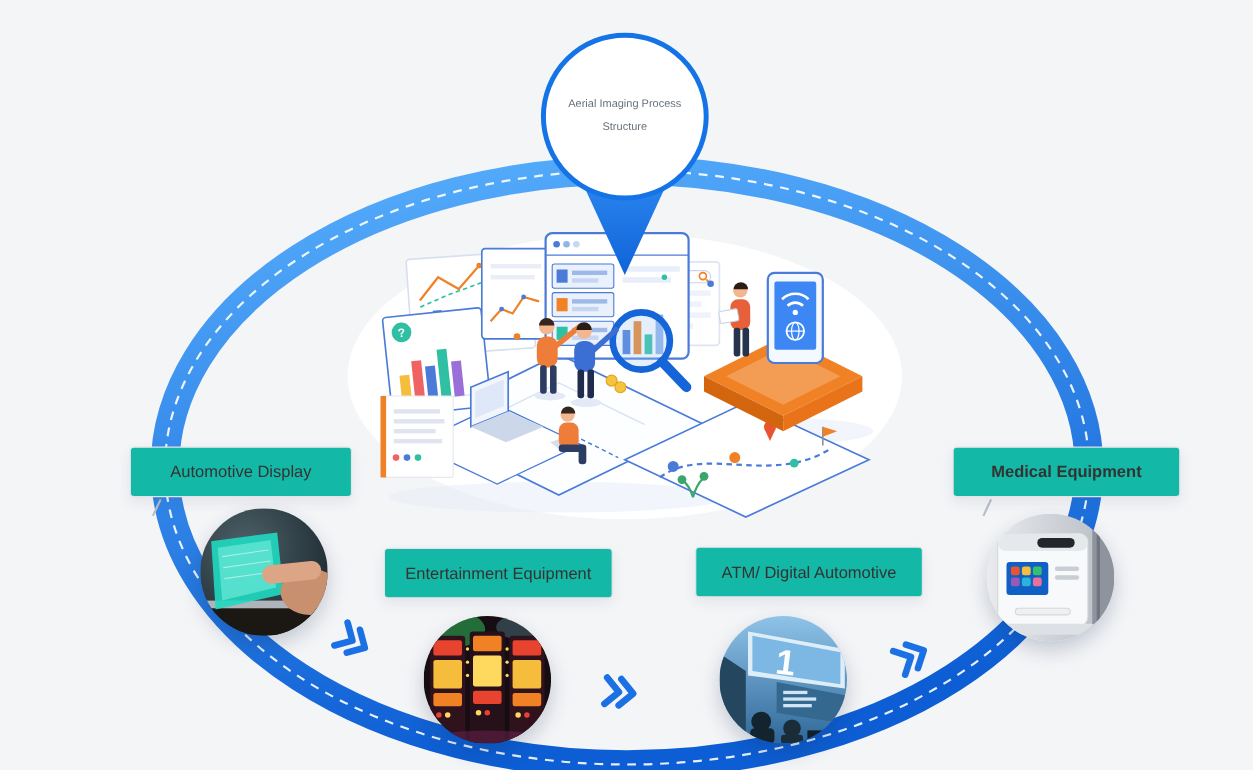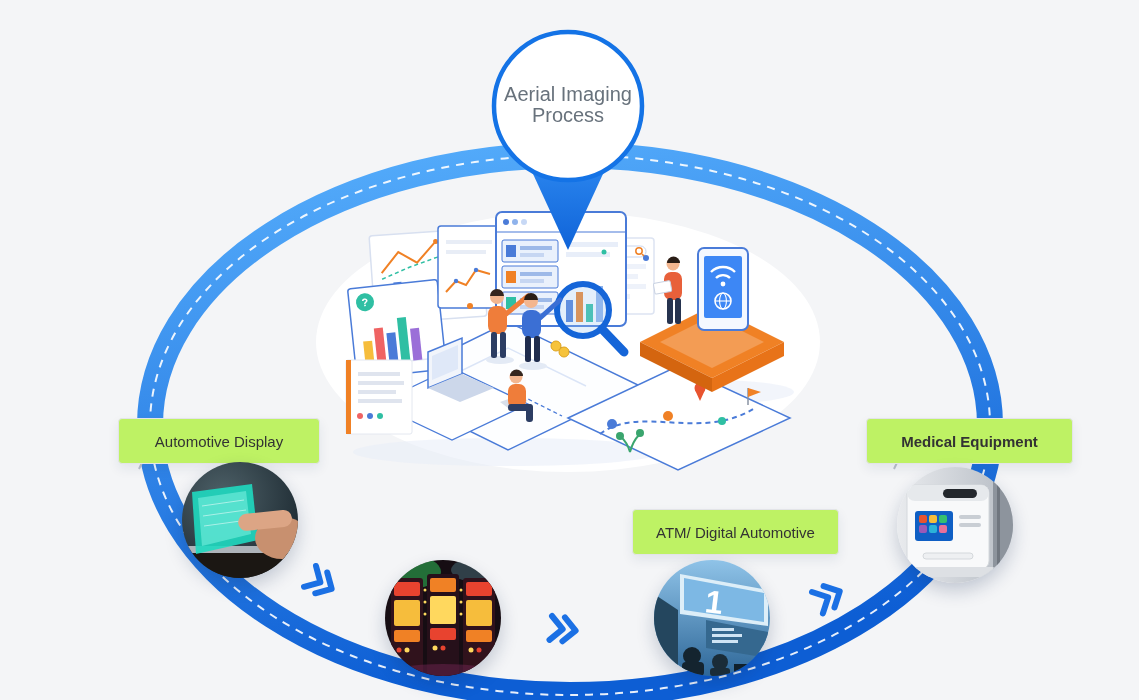--- a/index.html
+++ b/index.html
@@ -1,24 +1,24 @@
 <!DOCTYPE html>
 <html><head>
 <meta charset="utf-8">
 <style>
   html,body{margin:0;padding:0;background:#f4f5f7;}
   .stage{position:relative;width:1139px;height:700px;background:#f4f5f7;overflow:hidden;font-family:"Liberation Sans",sans-serif;}
   .layer{position:absolute;left:0;top:0;}
-  .node-label{position:absolute;height:46px;background:#bef264;border:1px solid #e3e4e8;border-radius:4px;
+  .node-label{position:absolute;height:46px;background:#14b8a6;border:1px solid #e3e4e8;border-radius:4px;
     box-shadow:0 5px 12px rgba(30,50,90,.08);display:flex;align-items:center;justify-content:center;
-    font-size:15px;color:#333;z-index:3;box-sizing:border-box;margin-top:12px;}
+    font-size:15px;color:#333;z-index:3;box-sizing:border-box;}
   .photo{position:absolute;width:116px;height:116px;border-radius:50%;overflow:hidden;
     box-shadow:0 8px 18px rgba(20,40,80,.22);z-index:4;}
   .photo svg{display:block;width:116px;height:116px;}
-  .badge-text{position:absolute;left:486px;top:84px;width:164px;text-align:center;font-size:20px;
+  .badge-text{position:absolute;left:486px;top:84px;width:164px;text-align:center;font-size:10px;
     line-height:21px;color:#68727c;z-index:5;}
   .badge-text span{display:block;}
   text{font-family:"Liberation Sans",sans-serif;}
 </style>
 </head>
 <body>
 
 <div class="stage">
 
   <svg class="layer" width="1139" height="700" viewBox="0 0 1139 700">
@@ -250,23 +250,25 @@
         <path d="M13,0 L25,12 L13,24"></path>
     </g>
     <g transform="translate(812,592) rotate(-27)" stroke="#1b70e4" stroke-width="6" fill="none" stroke-linecap="round" stroke-linejoin="round">
       <path d="M0,0 L12,12 L0,24"></path>
         <path d="M13,0 L25,12 L13,24"></path>
     </g>
   </svg>
 
   <div class="badge-text">
     <span>Aerial Imaging Process</span>
+    <span>Structure</span>
   </div>
 
   <div class="node-label" style="left:118px;top:406px;width:202px;">Automotive Display</div>
+  <div class="node-label" style="left:349px;top:498px;width:208px;">Entertainment Equipment</div>
   <div class="node-label" style="left:632px;top:497px;width:207px;">ATM/ Digital Automotive</div>
   <div class="node-label" style="left:866px;top:406px;width:207px;font-weight:bold;">Medical Equipment</div>
 
   <div class="photo" style="left:182px;top:462px;">
     <svg viewBox="0 0 116 116">
       <defs>
         <radialGradient id="autoBg" cx="35%" cy="30%" r="85%">
           <stop offset="0" stop-color="#4e6168"></stop>
             <stop offset="1" stop-color="#16222a"></stop>
         </radialGradient>

